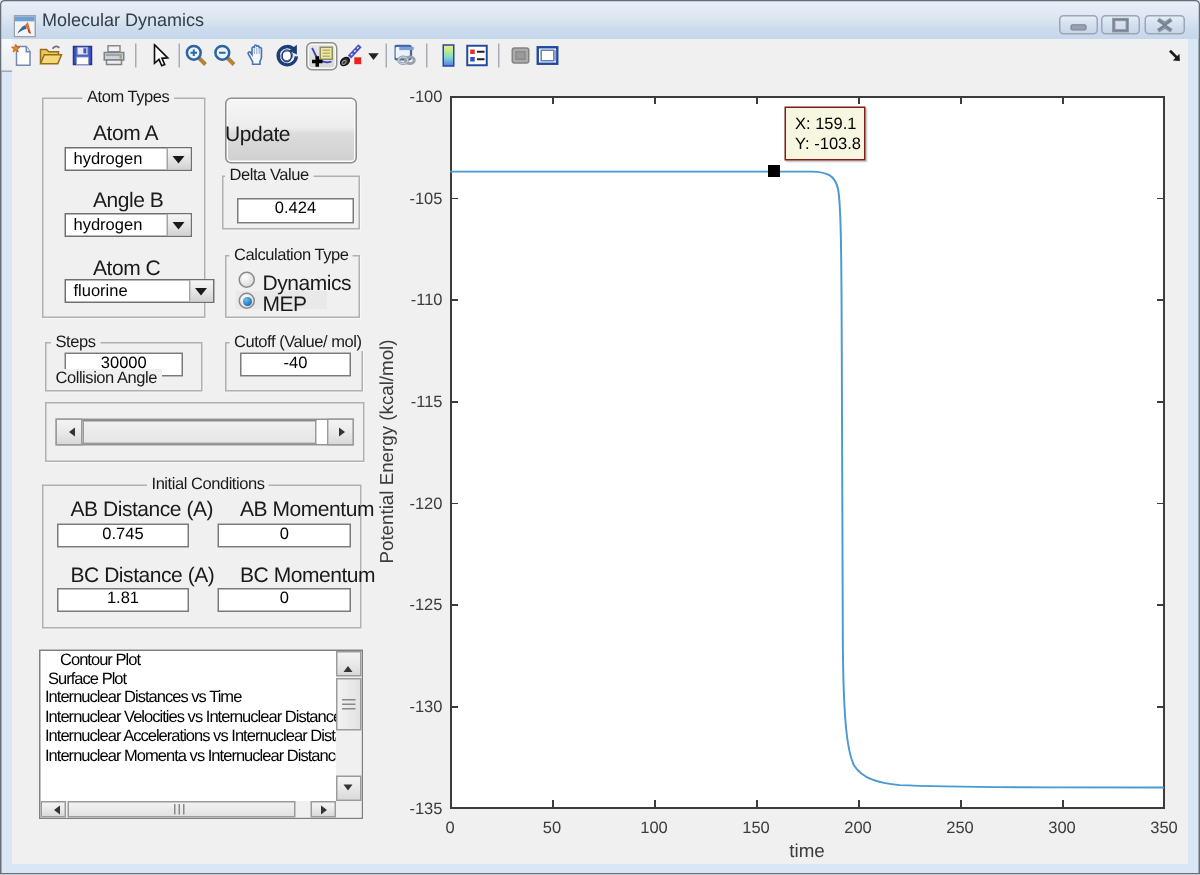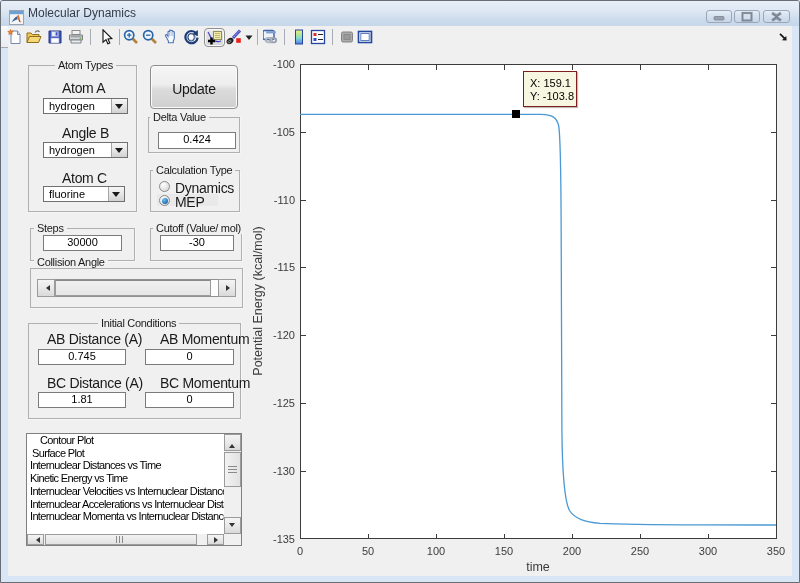--- a/index.html
+++ b/index.html
@@ -169,52 +169,52 @@
     </span>
   </div>
 <div class="lbl" style="left:62px;top:125px">Angle B</div>
 <div class="combo" style="left:43px;top:142px;width:85px">
     <span class="txt">hydrogen</span>
     <span class="cbtn">
       <span class="car"></span>
     </span>
   </div>
 <div class="lbl" style="left:62px;top:170px">Atom C</div>
-<div class="combo" style="left:43px;top:186px;width:82px">
+<div class="combo" style="left:43px;top:186px;width:100px">
     <span class="txt">fluorine</span>
     <span class="cbtn">
       <span class="car"></span>
     </span>
   </div>
 
 <div class="abs" style="left:150px;top:65px;width:88px;height:44px;border:1px solid #8e8e8e;border-radius:4px;background:linear-gradient(#f6f6f6,#ededed 45%,#dcdcdc 55%,#cfcfcf);box-shadow:inset 0 0 0 1px #fbfbfb"></div>
-<div class="lbl" style="left:150px;top:81px;width:88px;text-align:center">Update</div>
+<div class="lbl" style="left:150px;top:81px;width:88px;text-align:left">Update</div>
 
 <div class="panel" style="left:148px;top:117px;width:92px;height:36px"></div>
 <div class="plabel" style="left:150px;top:111px">Delta Value</div>
 <div class="edit" style="left:158px;top:132px;width:78px;height:17px">0.424</div>
 
 <div class="panel" style="left:150px;top:170px;width:90px;height:42px"></div>
 <div class="plabel" style="left:153px;top:164px">Calculation Type</div>
 <div class="abs" style="left:157px;top:194px;width:61px;height:12px;background:#e9e9e9"></div>
 <div class="radio" style="left:159px;top:181px"></div>
 <div class="lbl" style="left:175px;top:180px">Dynamics</div>
 <div class="radio sel" style="left:159px;top:195px"></div>
 <div class="lbl" style="left:175px;top:194px">MEP</div>
 
 <div class="panel" style="left:30px;top:228px;width:105px;height:33px"></div>
 <div class="plabel" style="left:34px;top:222px">Steps</div>
 <div class="edit" style="left:43px;top:235px;width:79px;height:16px">30000</div>
 
 <div class="panel" style="left:150px;top:228px;width:92px;height:33px"></div>
 <div class="plabel" style="left:153px;top:222px">Cutoff (Value/ mol)</div>
-<div class="edit" style="left:160px;top:235px;width:74px;height:16px">-30</div>
+<div class="edit" style="left:160px;top:235px;width:74px;height:16px">-40</div>
 
 <div class="panel" style="left:30px;top:268px;width:213px;height:40px"></div>
-<div class="plabel" style="left:34px;top:256px">Collision Angle</div>
+<div class="plabel" style="left:34px;top:246px">Collision Angle</div>
 <div class="abs" style="left:37px;top:279px;width:199px;height:18px;background:#fff;border:1px solid #919191"></div>
 <div class="sbtn" style="left:37px;top:279px;width:18px;height:18px"></div>
 <div class="arr" style="left:43px;top:285px;border-right:4px solid #333"></div>
 <div class="abs" style="left:55px;top:280px;width:156px;height:16px;background:linear-gradient(#f0f0f0,#e6e6e6);border:1px solid #9b9b9b;border-top:1px solid #8a8a8a"></div>
 <div class="sbtn" style="left:218px;top:279px;width:18px;height:18px"></div>
 <div class="arr" style="left:226px;top:285px;border-left:4px solid #333"></div>
 
 <div class="panel" style="left:28px;top:323px;width:213px;height:96px"></div>
 <div class="plabel" style="left:98px;top:317px">Initial Conditions</div>
 <div class="lbl" style="left:47px;top:331px">AB Distance (A)</div>
@@ -224,21 +224,20 @@
 <div class="lbl" style="left:47px;top:375px">BC Distance (A)</div>
 <div class="lbl" style="left:160px;top:375px">BC Momentum</div>
 <div class="edit" style="left:38px;top:392px;width:88px;height:16px">1.81</div>
 <div class="edit" style="left:145px;top:392px;width:89px;height:16px">0</div>
 
 <div class="abs" style="left:26px;top:433px;width:216px;height:113px;background:#fff;border:1px solid #808080"></div>
 <div class="abs" style="left:27px;top:434px;width:197px;height:100px;overflow:hidden;font-size:11px;letter-spacing:-0.65px;line-height:12.7px;color:#000;white-space:nowrap">
 <div style="padding-left:13px">Contour Plot</div>
 <div style="padding-left:5px">Surface Plot</div>
 <div style="padding-left:3px">Internuclear Distances vs Time</div>
-<div style="padding-left:3px">Kinetic Energy vs Time</div>
 <div style="padding-left:3px">Internuclear Velocities vs Internuclear Distance</div>
 <div style="padding-left:3px">Internuclear Accelerations vs Internuclear Distance</div>
 <div style="padding-left:3px">Internuclear Momenta vs Internuclear Distance</div>
 </div>
 
 <div class="abs" style="left:224px;top:434px;width:17px;height:100px;background:#f0f0f0"></div>
 <div class="sbtn" style="left:224px;top:434px;width:17px;height:17px"></div>
 <div class="arr" style="left:229px;top:441px;border-bottom:4px solid #333"></div>
 <div class="sbtn" style="left:224px;top:452px;width:17px;height:35px;background:linear-gradient(90deg,#f2f2f2,#e2e2e2)"></div>
 <div class="abs" style="left:228px;top:466px;width:9px;height:1px;background:#8a8a8a;box-shadow:0 3px 0 #8a8a8a,0 6px 0 #8a8a8a"></div>

